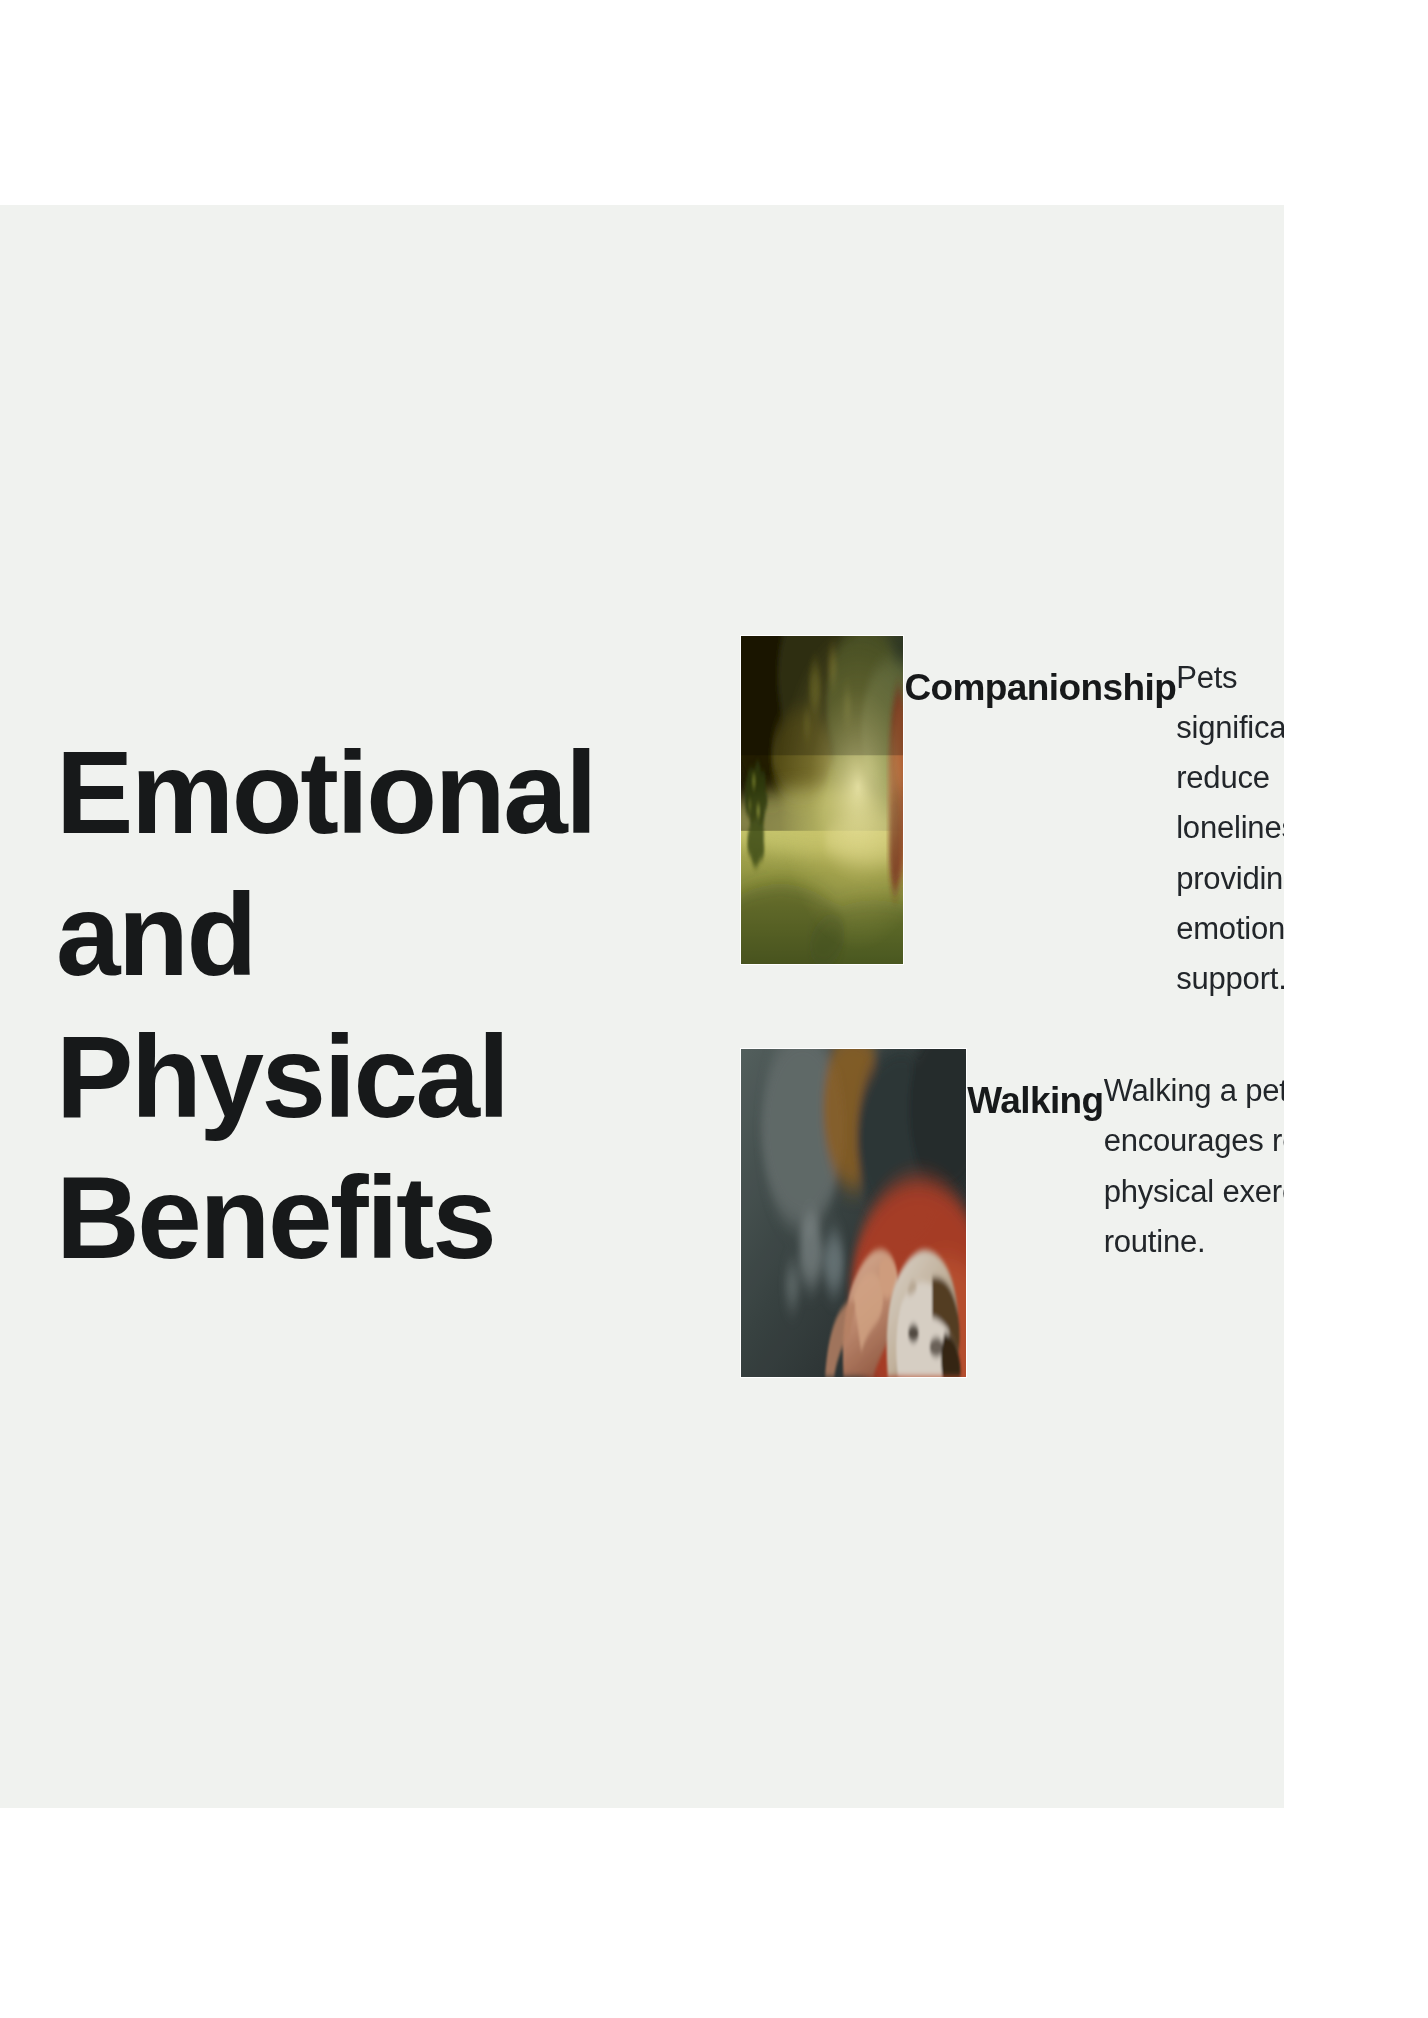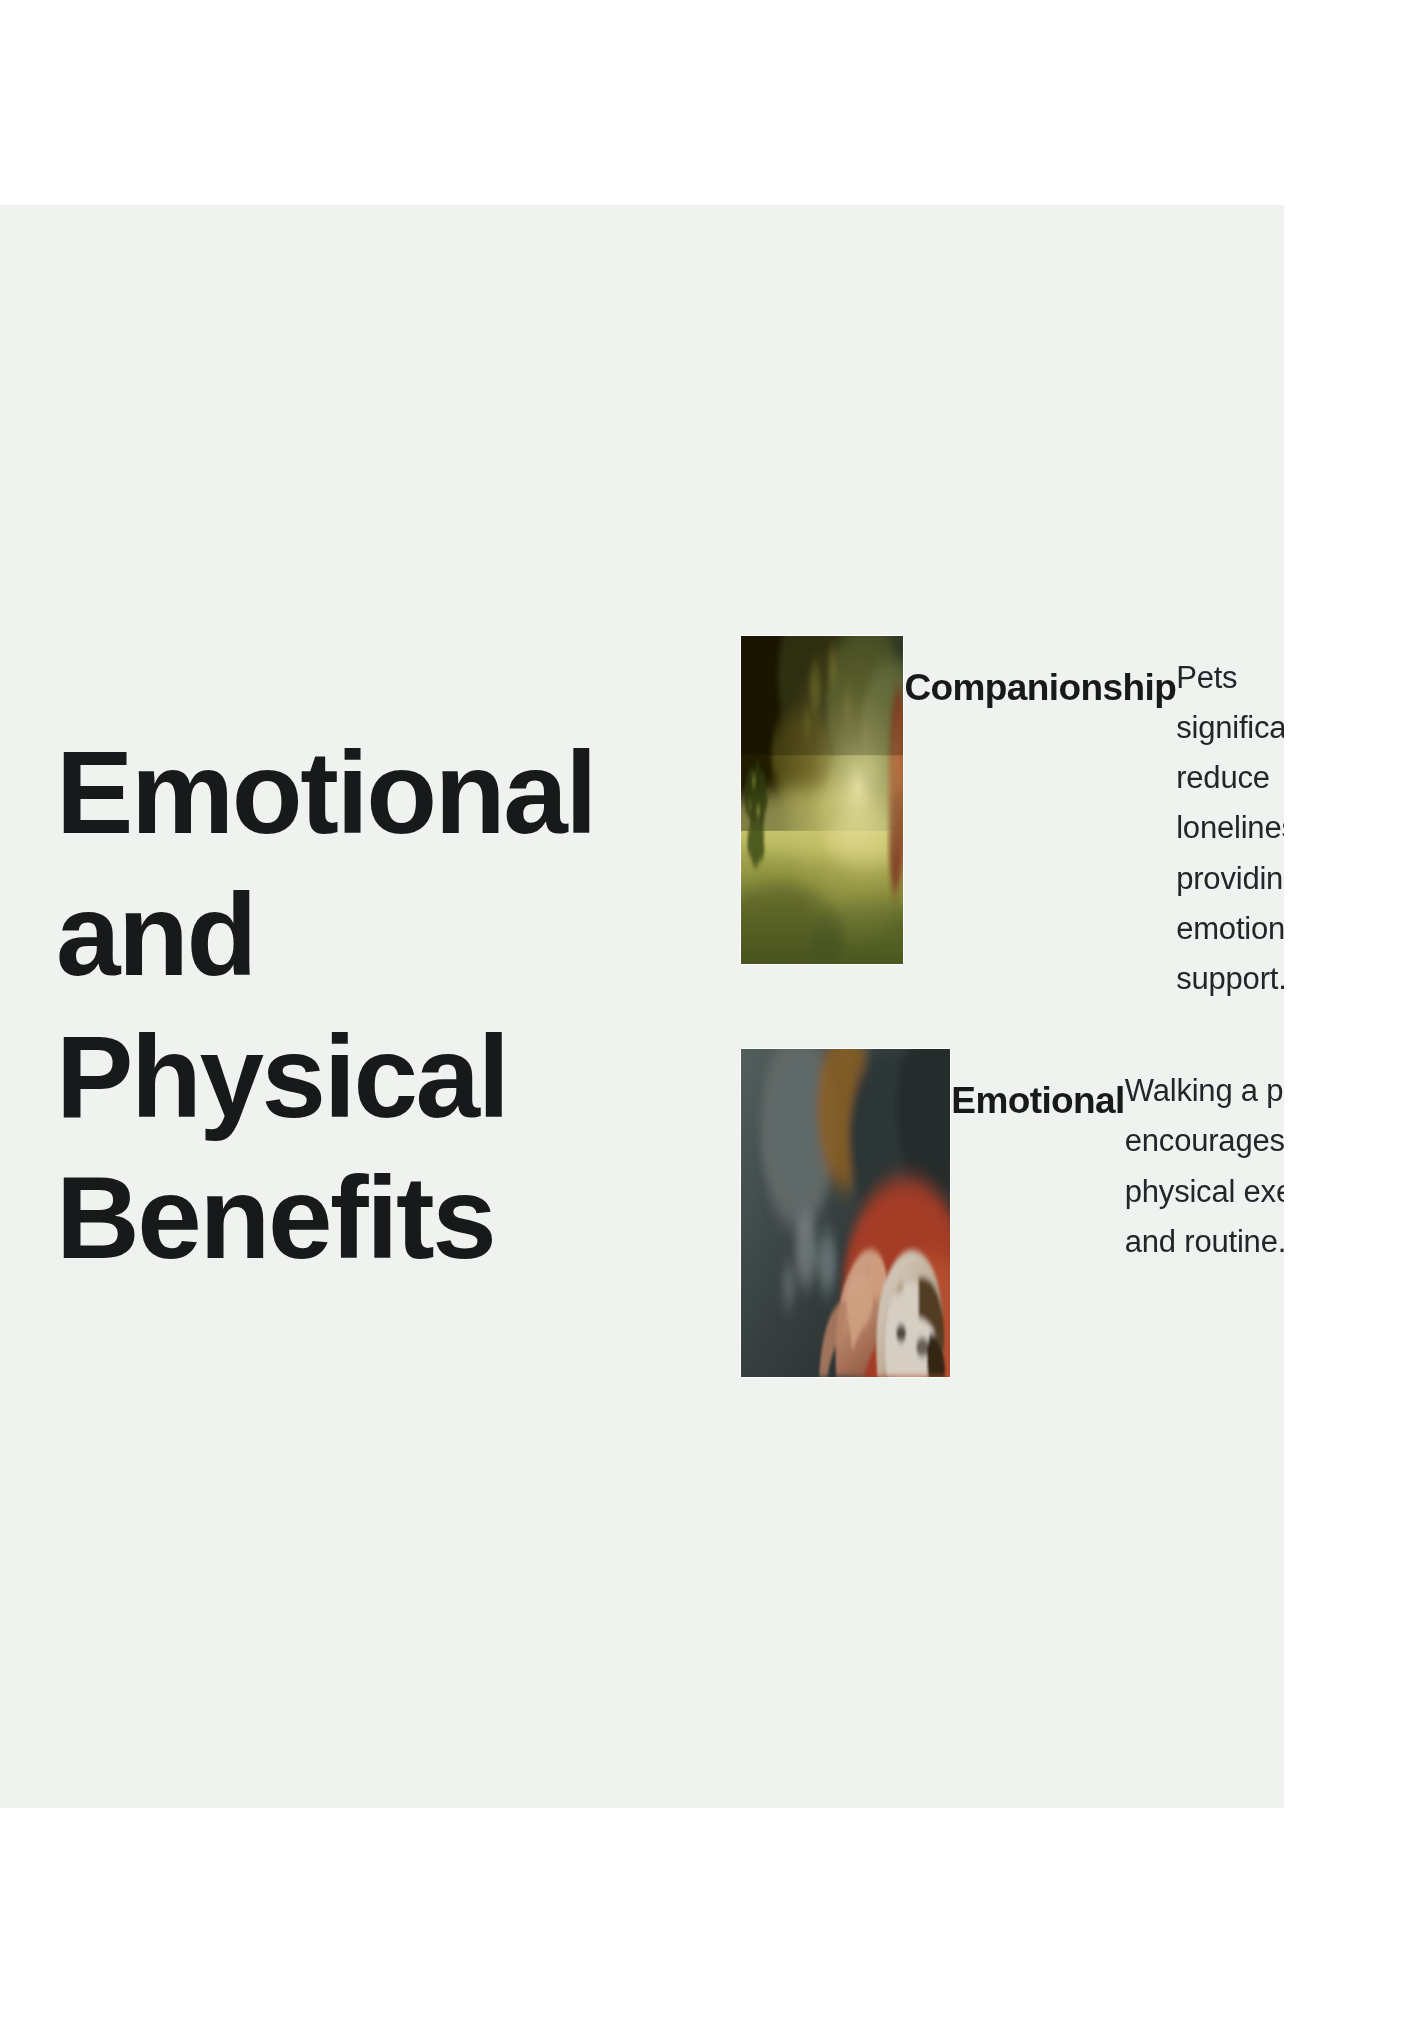--- a/index.html
+++ b/index.html
@@ -246,20 +246,20 @@
                 <path d="M470 256 q40 -30 92 -18 q40 10 48 46 q6 28 -10 46 l-140 0 q-14 -42 10 -74z" fill="#efe6da"></path>
                 <path d="M560 230 q44 -4 68 26 q18 22 10 48 q-32 -30 -78 -34z" fill="#5d4428"></path>
                 <path d="M596 286 q26 0 40 20 q10 14 6 24 l-52 0 q-10 -24 6 -44z" fill="#3b2b19"></path>
                 <ellipse cx="505" cy="286" rx="16" ry="9" fill="#2b2118" opacity="0.75"></ellipse>
                 <ellipse cx="572" cy="300" rx="20" ry="10" fill="#241b13" opacity="0.6"></ellipse>
                 <path d="M486 246 q14 -22 30 -6 q-14 10 -30 6z" fill="#cdbca6"></path>
               </g>
               <rect x="0" y="0" width="660" height="330" fill="#000000" opacity="0.1"></rect>
             </svg>
           </div>
-          <div class="card-title">Emotional</div>
+          <div class="card-title">Walking</div>
           <div class="card-body">Walking a pet encourages reduce physical exercise and routine.</div>
         </div>
 
       </div>
     </div>
   </div>
 </div>
 
 </body></html>

